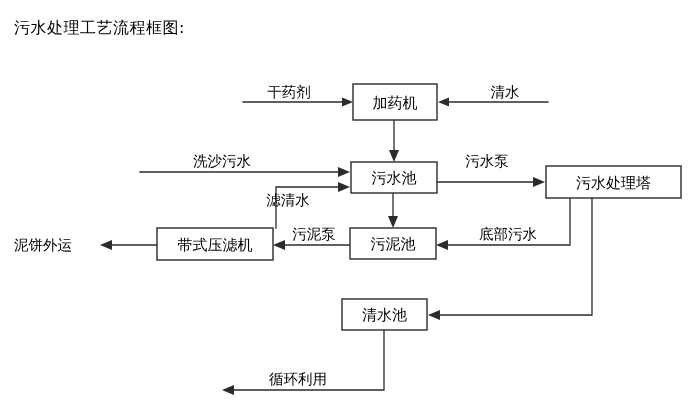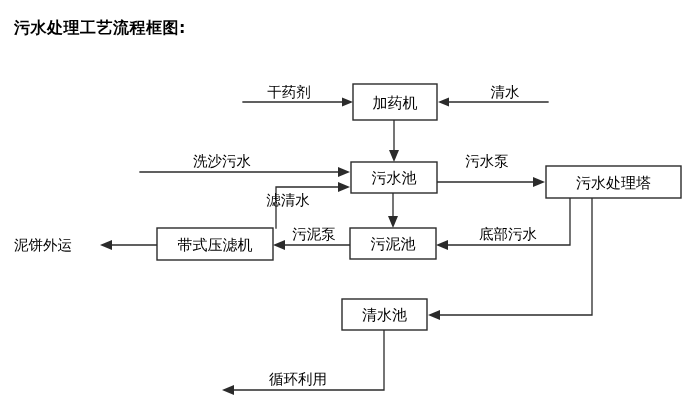--- a/index.html
+++ b/index.html
@@ -18,21 +18,21 @@
   #page {
     position: relative;
     width: 700px;
     height: 420px;
   }
   #diagram-title {
     position: absolute;
     left: 14px;
     top: 18px;
     font-size: 16px;
-    font-weight: bold;
+    font-weight: normal;
     letter-spacing: 0.5px;
     color: #000;
     white-space: nowrap;
     text-align: right;
   }
   svg#flow {
     position: absolute;
     left: 0;
     top: 0;
     width: 700px;

